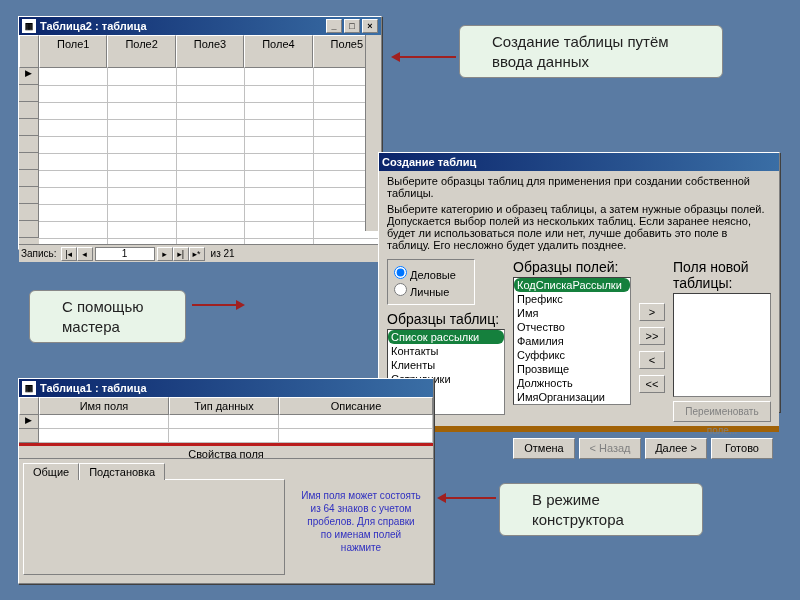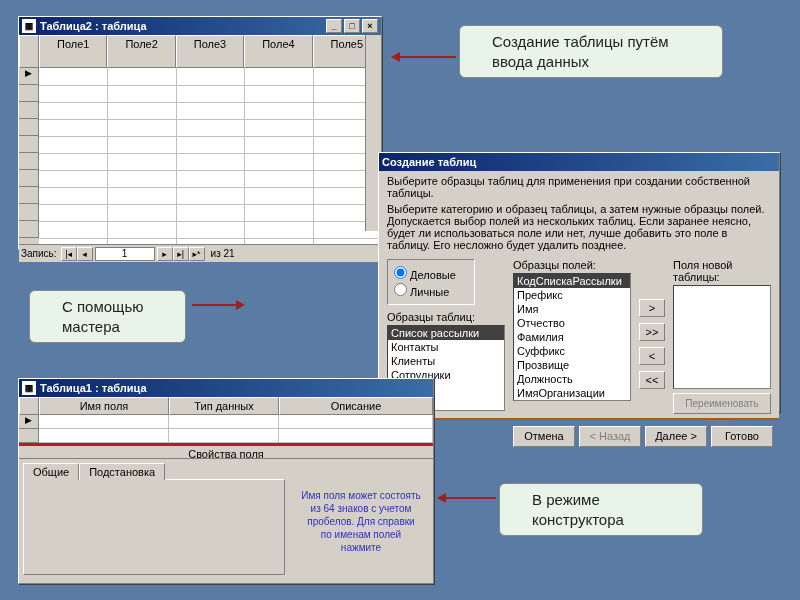--- a/index.html
+++ b/index.html
@@ -167,49 +167,49 @@
   }
   .wiz-radios {
     border: 1px solid #808080;
     border-right-color: #fff;
     border-bottom-color: #fff;
     padding: 4px 6px;
     background: #d4d0c8;
     width: 88px;
   }
   .wiz-radios label { display: block; font-size: 11px; margin: 2px 0; }
-  .wiz-section-label { font-size: 11px; margin-bottom: 2px; }
+  .wiz-section-label { font-size: 14px; margin-bottom: 2px; }
   .listbox {
     background: #fff;
     border: 1px solid #808080;
     border-top-color: #404040;
     border-left-color: #404040;
     font-size: 11px;
     overflow: hidden;
   }
   .listbox .item { padding: 1px 3px; }
-  .listbox .item.selected { background: #404040; color: #fff; }
+  .listbox .item.selected { background: #15803d; color: #fff; border-radius: 6px; }
   .move-btn {
     width: 26px;
     height: 18px;
     background: #d4d0c8;
     border: 1px solid #808080;
     border-top-color: #fff;
     border-left-color: #fff;
     text-align: center;
     font-size: 11px;
     line-height: 16px;
     margin: 3px 0;
   }
   .wiz-buttons {
     display: flex;
     justify-content: flex-end;
     gap: 4px;
     padding: 6px;
-    border-top: 2px solid #a16207;
+    border-top: 6px solid #a16207;
   }
   .dlg-btn {
     min-width: 62px;
     height: 21px;
     background: #d4d0c8;
     border: 1px solid #808080;
     border-top-color: #fff;
     border-left-color: #fff;
     font-size: 11px;
     text-align: center;

